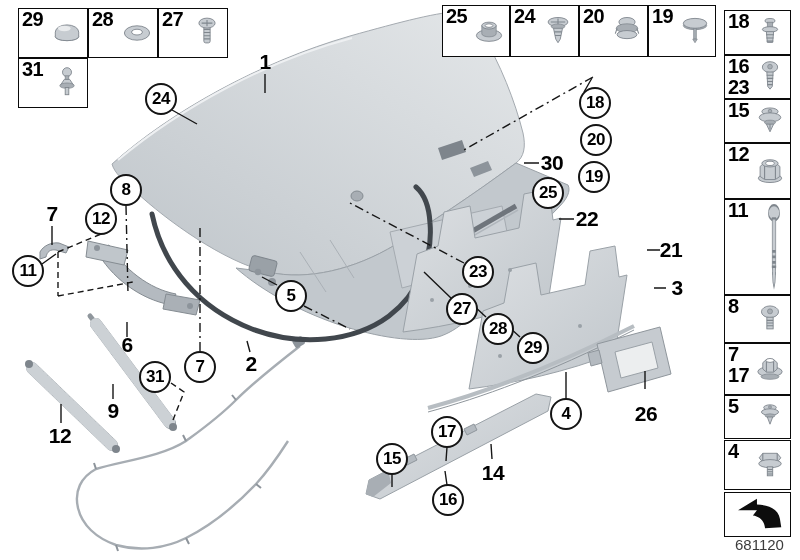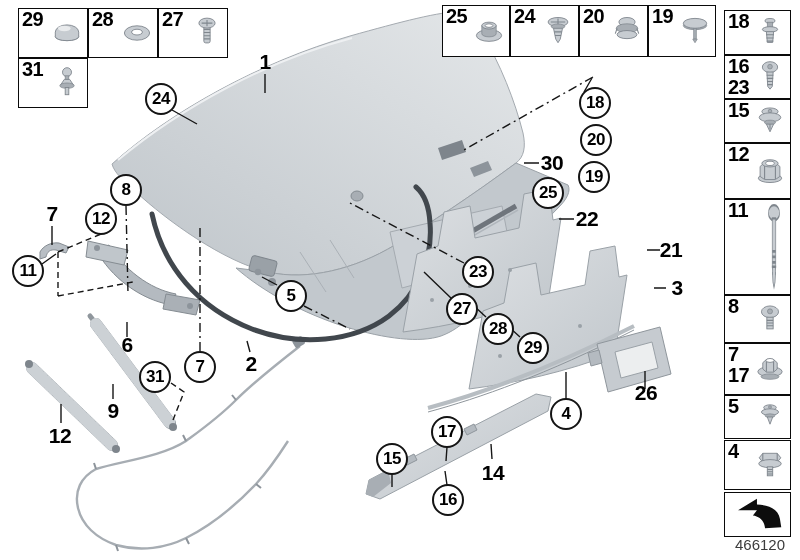--- a/index.html
+++ b/index.html
@@ -285,21 +285,21 @@
       <div class="callout plain" style="left: 552px; top: 163px;">30</div>
       <div class="callout circled" style="left: 548px; top: 193px;">25</div>
       <div class="callout plain" style="left: 587px; top: 219px;">22</div>
       <div class="callout plain" style="left: 671px; top: 250px;">21</div>
       <div class="callout plain" style="left: 677px; top: 288px;">3</div>
       <div class="callout circled" style="left: 478px; top: 272px;">23</div>
       <div class="callout circled" style="left: 462px; top: 309px;">27</div>
       <div class="callout circled" style="left: 498px; top: 329px;">28</div>
       <div class="callout circled" style="left: 533px; top: 348px;">29</div>
       <div class="callout circled" style="left: 566px; top: 414px;">4</div>
-      <div class="callout plain" style="left: 646px; top: 393px;">26</div>
+      <div class="callout plain" style="left: 646px; top: 414px;">26</div>
       <div class="callout plain" style="left: 493px; top: 473px; text-align: right;">14</div>
       <div class="callout circled" style="left: 447px; top: 432px;">17</div>
       <div class="callout circled" style="left: 392px; top: 459px;">15</div>
       <div class="callout circled" style="left: 448px; top: 500px;">16</div>
     </div>
 
   <div id="box-layer">
       <div class="pbox" style="left: 18px; top: 8px; width: 70px; height: 50px;">
         <div class="lblwrap">
           <div>29</div>
@@ -438,14 +438,14 @@
           <use href="#sym-hex-bolt"></use>
         </svg>
       </div>
       <div class="pbox" style="left: 724px; top: 492px; width: 67px; height: 45px;">
         <svg viewBox="0 0 40 40" preserveAspectRatio="none" width="54" height="38" class="icon">
           <use href="#sym-page-arrow"></use>
         </svg>
       </div>
     </div>
 
-  <div class="docnum">466120</div>
+  <div class="docnum">681120</div>
 </div>
 
 </body></html>

